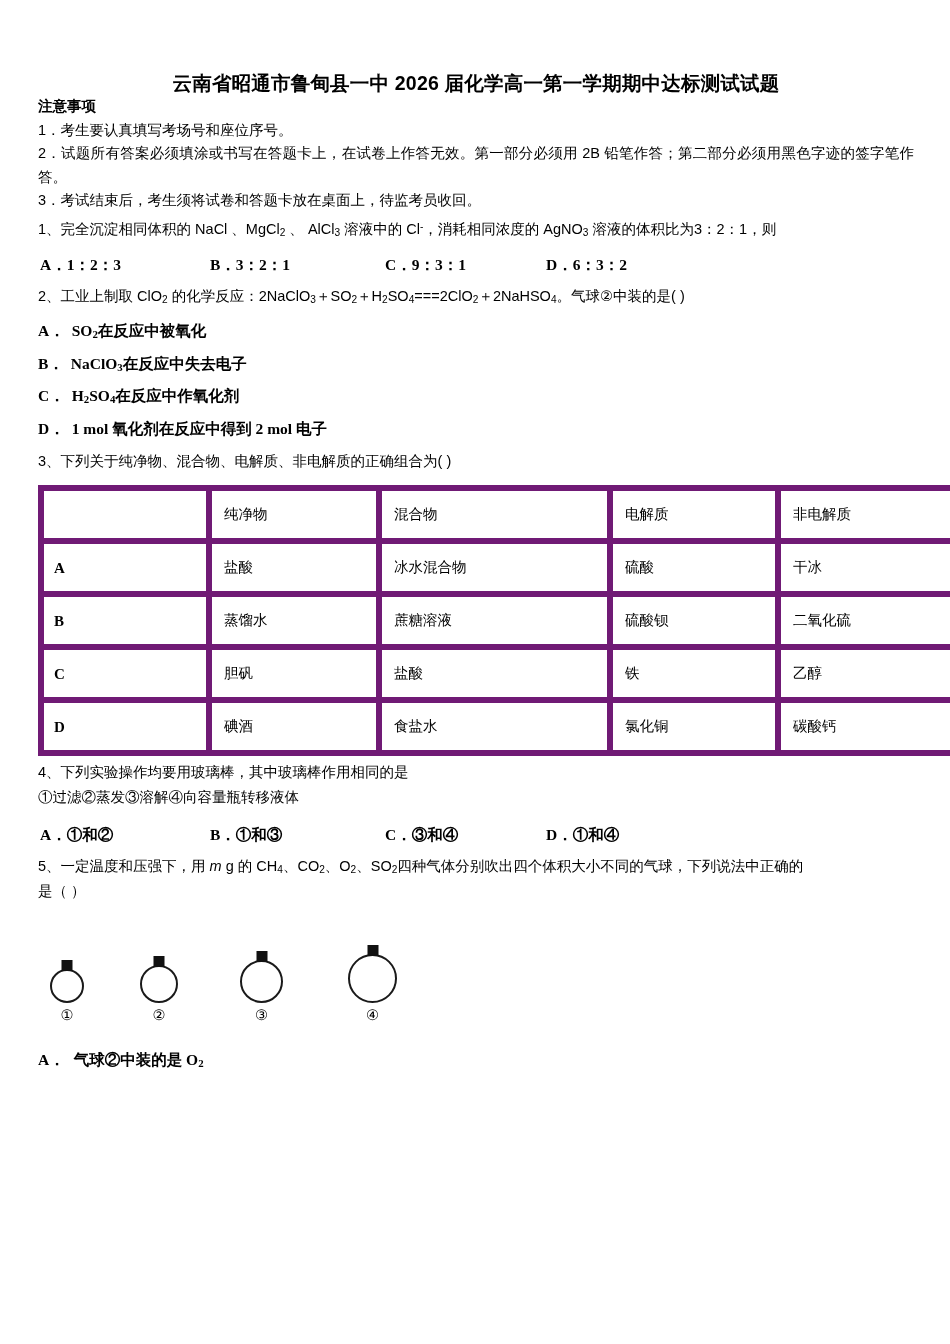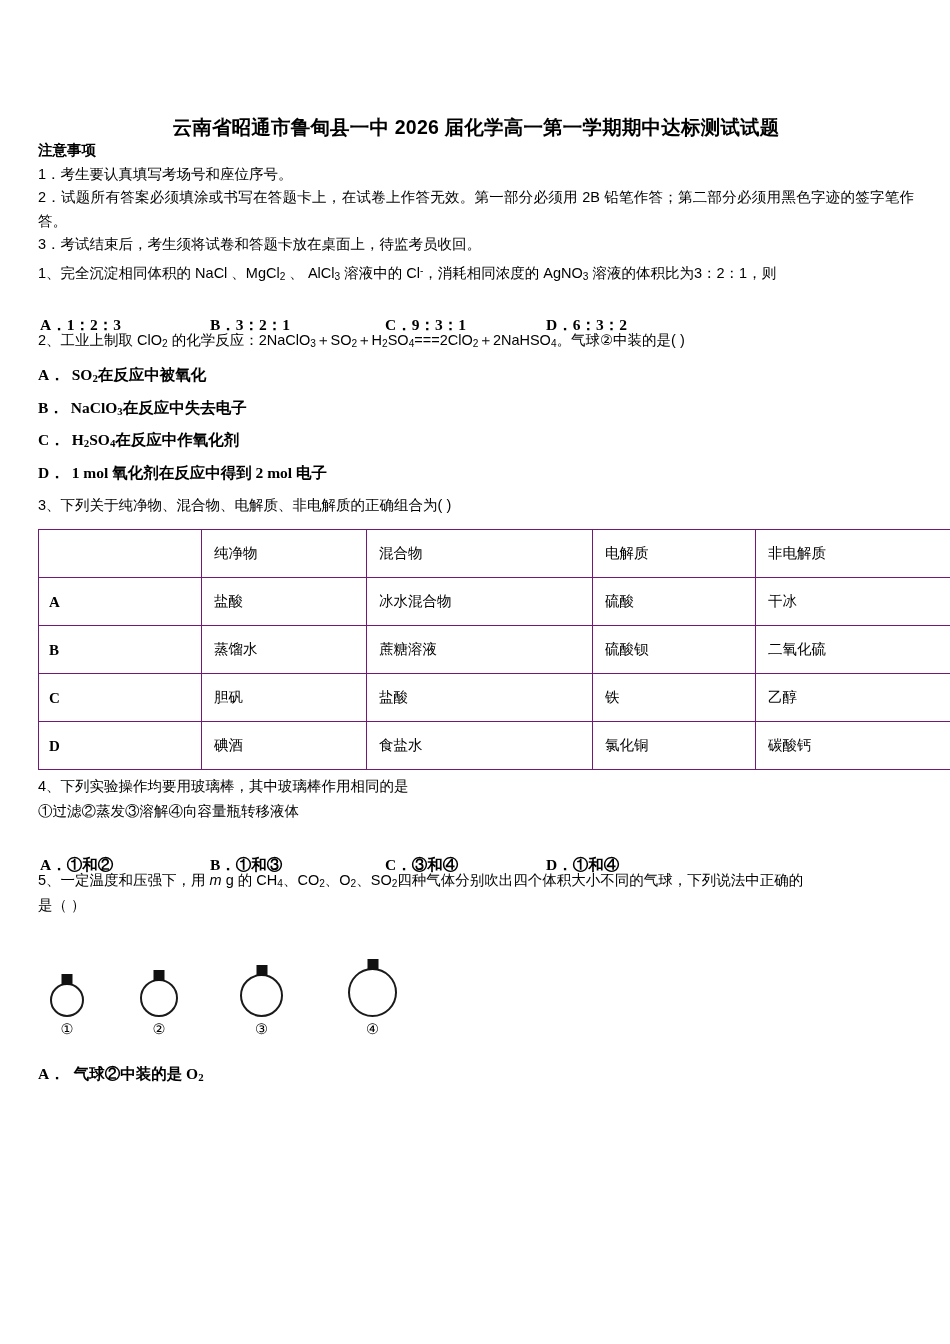--- a/index.html
+++ b/index.html
@@ -29,21 +29,21 @@
   }
 
   
   .doc-title {
     font-family: "Liberation Sans", "DejaVu Sans", sans-serif;
     font-weight: bold;
     font-size: 19.5px;
     text-align: center;
     letter-spacing: 0.2px;
     margin: 0;
-    padding-top: 116px;
+    padding-top: 72px;
     line-height: 1.2;
     white-space: nowrap;
   }
 
   
   .notice {
   }
   .notice-head {
     font-family: "Liberation Sans", "DejaVu Sans", sans-serif;
     font-weight: bold;
@@ -97,21 +97,21 @@
 
   
   .options {
     position: relative;
     height: 26px;
     margin-top: 10px;
     margin-bottom: 6px;
   }
   .opt {
     position: absolute;
-    top: 16px;
+    top: 0;
     font-family: "Liberation Serif", "DejaVu Serif", serif;
     font-weight: bold;
     font-size: 15.5px;
     white-space: nowrap;
   }
   .opt.o1 { left: 2px; }
   .opt.o2 { left: 172px; }
   .opt.o3 { left: 347px; }
   .opt.o4 { left: 508px; }
 
@@ -132,21 +132,21 @@
   .ital { font-style: italic; }
 
   
   .q3-table {
     border-collapse: collapse;
     width: 877px;
     margin-top: 12px;
     table-layout: fixed;
   }
   .q3-table td {
-    border: 1px solid #701a75;
+    border: 6px solid #701a75;
     height: 47px;
     padding: 0 0 0 12px;
     font-family: "Liberation Sans", "DejaVu Sans", sans-serif;
     font-size: 14.5px;
     vertical-align: middle;
   }
   .q3-table td.rowlabel {
     font-family: "Liberation Serif", "DejaVu Serif", serif;
     font-weight: bold;
     font-size: 15px;

